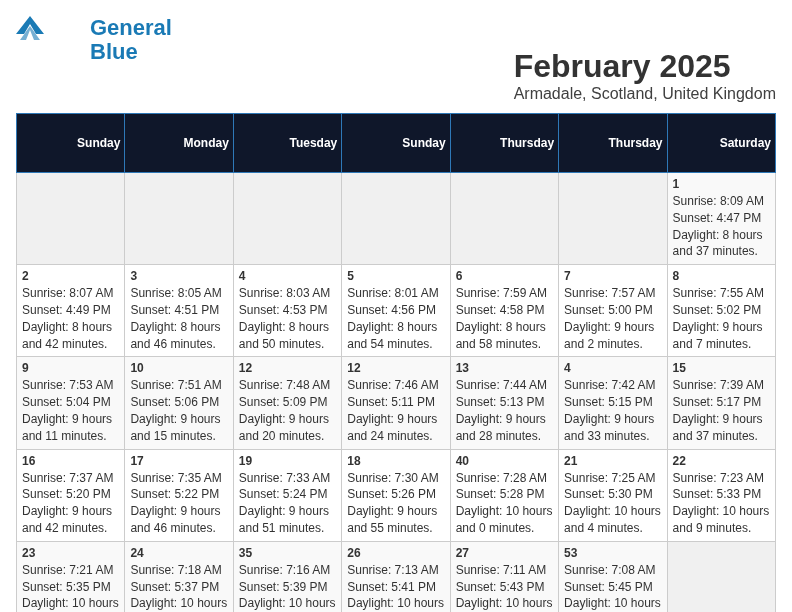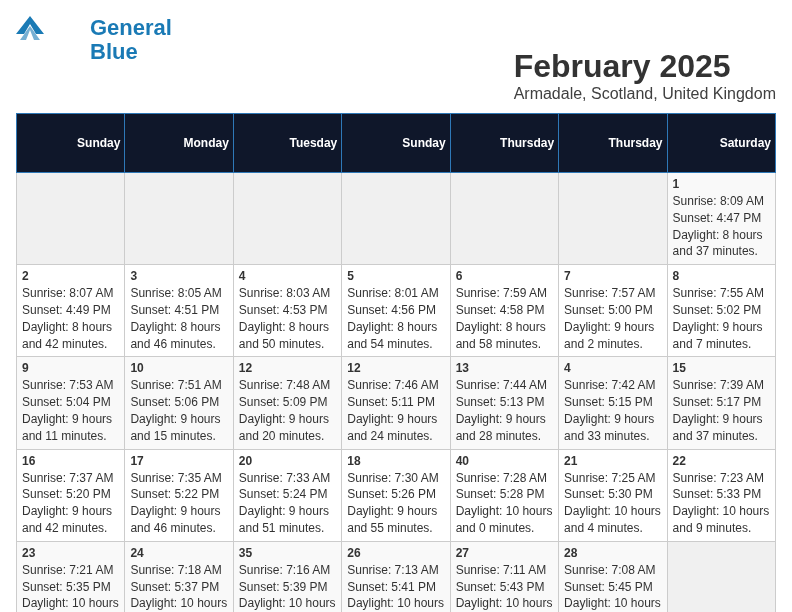--- a/index.html
+++ b/index.html
@@ -201,21 +201,21 @@
       <tr>
         <td>
           <span class="day-num">16</span>
           <div class="day-info">Sunrise: 7:37 AM<br>Sunset: 5:20 PM<br>Daylight: 9 hours and 42 minutes.</div>
         </td>
         <td>
           <span class="day-num">17</span>
           <div class="day-info">Sunrise: 7:35 AM<br>Sunset: 5:22 PM<br>Daylight: 9 hours and 46 minutes.</div>
         </td>
         <td>
-          <span class="day-num">20</span>
+          <span class="day-num">19</span>
           <div class="day-info">Sunrise: 7:33 AM<br>Sunset: 5:24 PM<br>Daylight: 9 hours and 51 minutes.</div>
         </td>
         <td>
           <span class="day-num">18</span>
           <div class="day-info">Sunrise: 7:30 AM<br>Sunset: 5:26 PM<br>Daylight: 9 hours and 55 minutes.</div>
         </td>
         <td>
           <span class="day-num">40</span>
           <div class="day-info">Sunrise: 7:28 AM<br>Sunset: 5:28 PM<br>Daylight: 10 hours and 0 minutes.</div>
         </td>
@@ -243,19 +243,19 @@
         </td>
         <td>
           <span class="day-num">26</span>
           <div class="day-info">Sunrise: 7:13 AM<br>Sunset: 5:41 PM<br>Daylight: 10 hours and 27 minutes.</div>
         </td>
         <td>
           <span class="day-num">27</span>
           <div class="day-info">Sunrise: 7:11 AM<br>Sunset: 5:43 PM<br>Daylight: 10 hours and 32 minutes.</div>
         </td>
         <td>
-          <span class="day-num">28</span>
+          <span class="day-num">53</span>
           <div class="day-info">Sunrise: 7:08 AM<br>Sunset: 5:45 PM<br>Daylight: 10 hours and 37 minutes.</div>
         </td>
         <td class="empty-cell"></td>
       </tr>
     </tbody>
 </table>
 
 </body></html>

